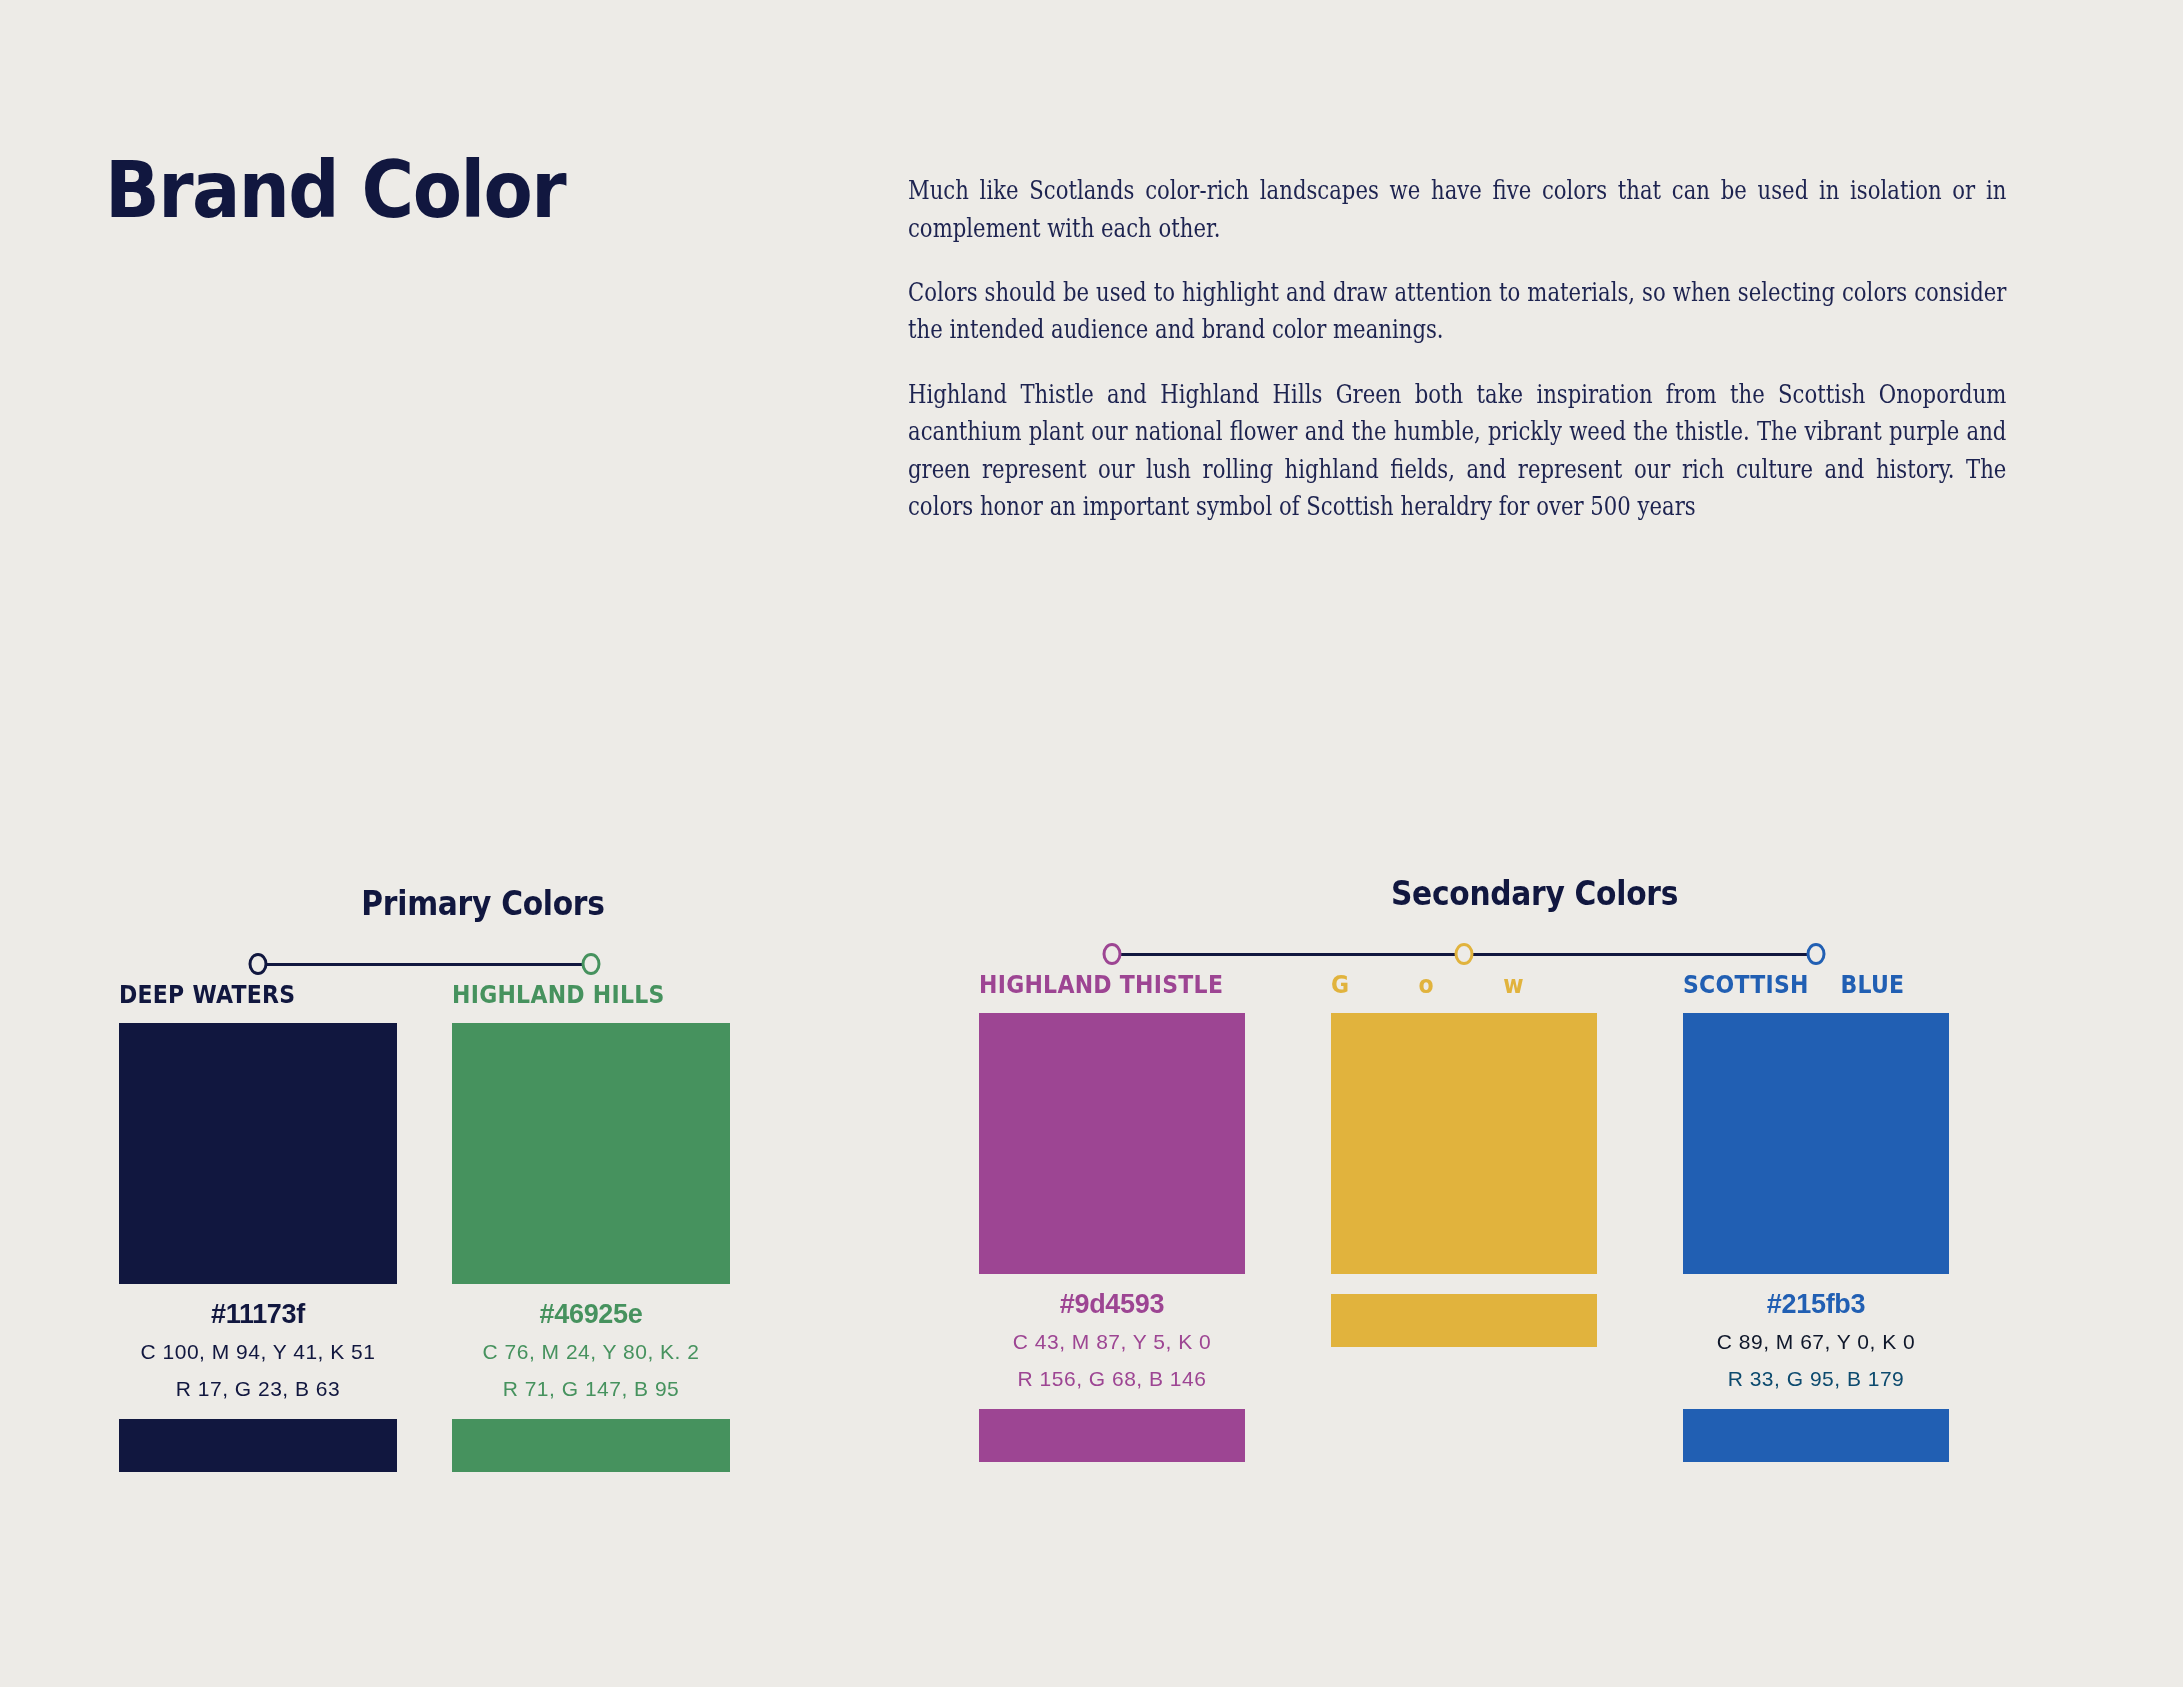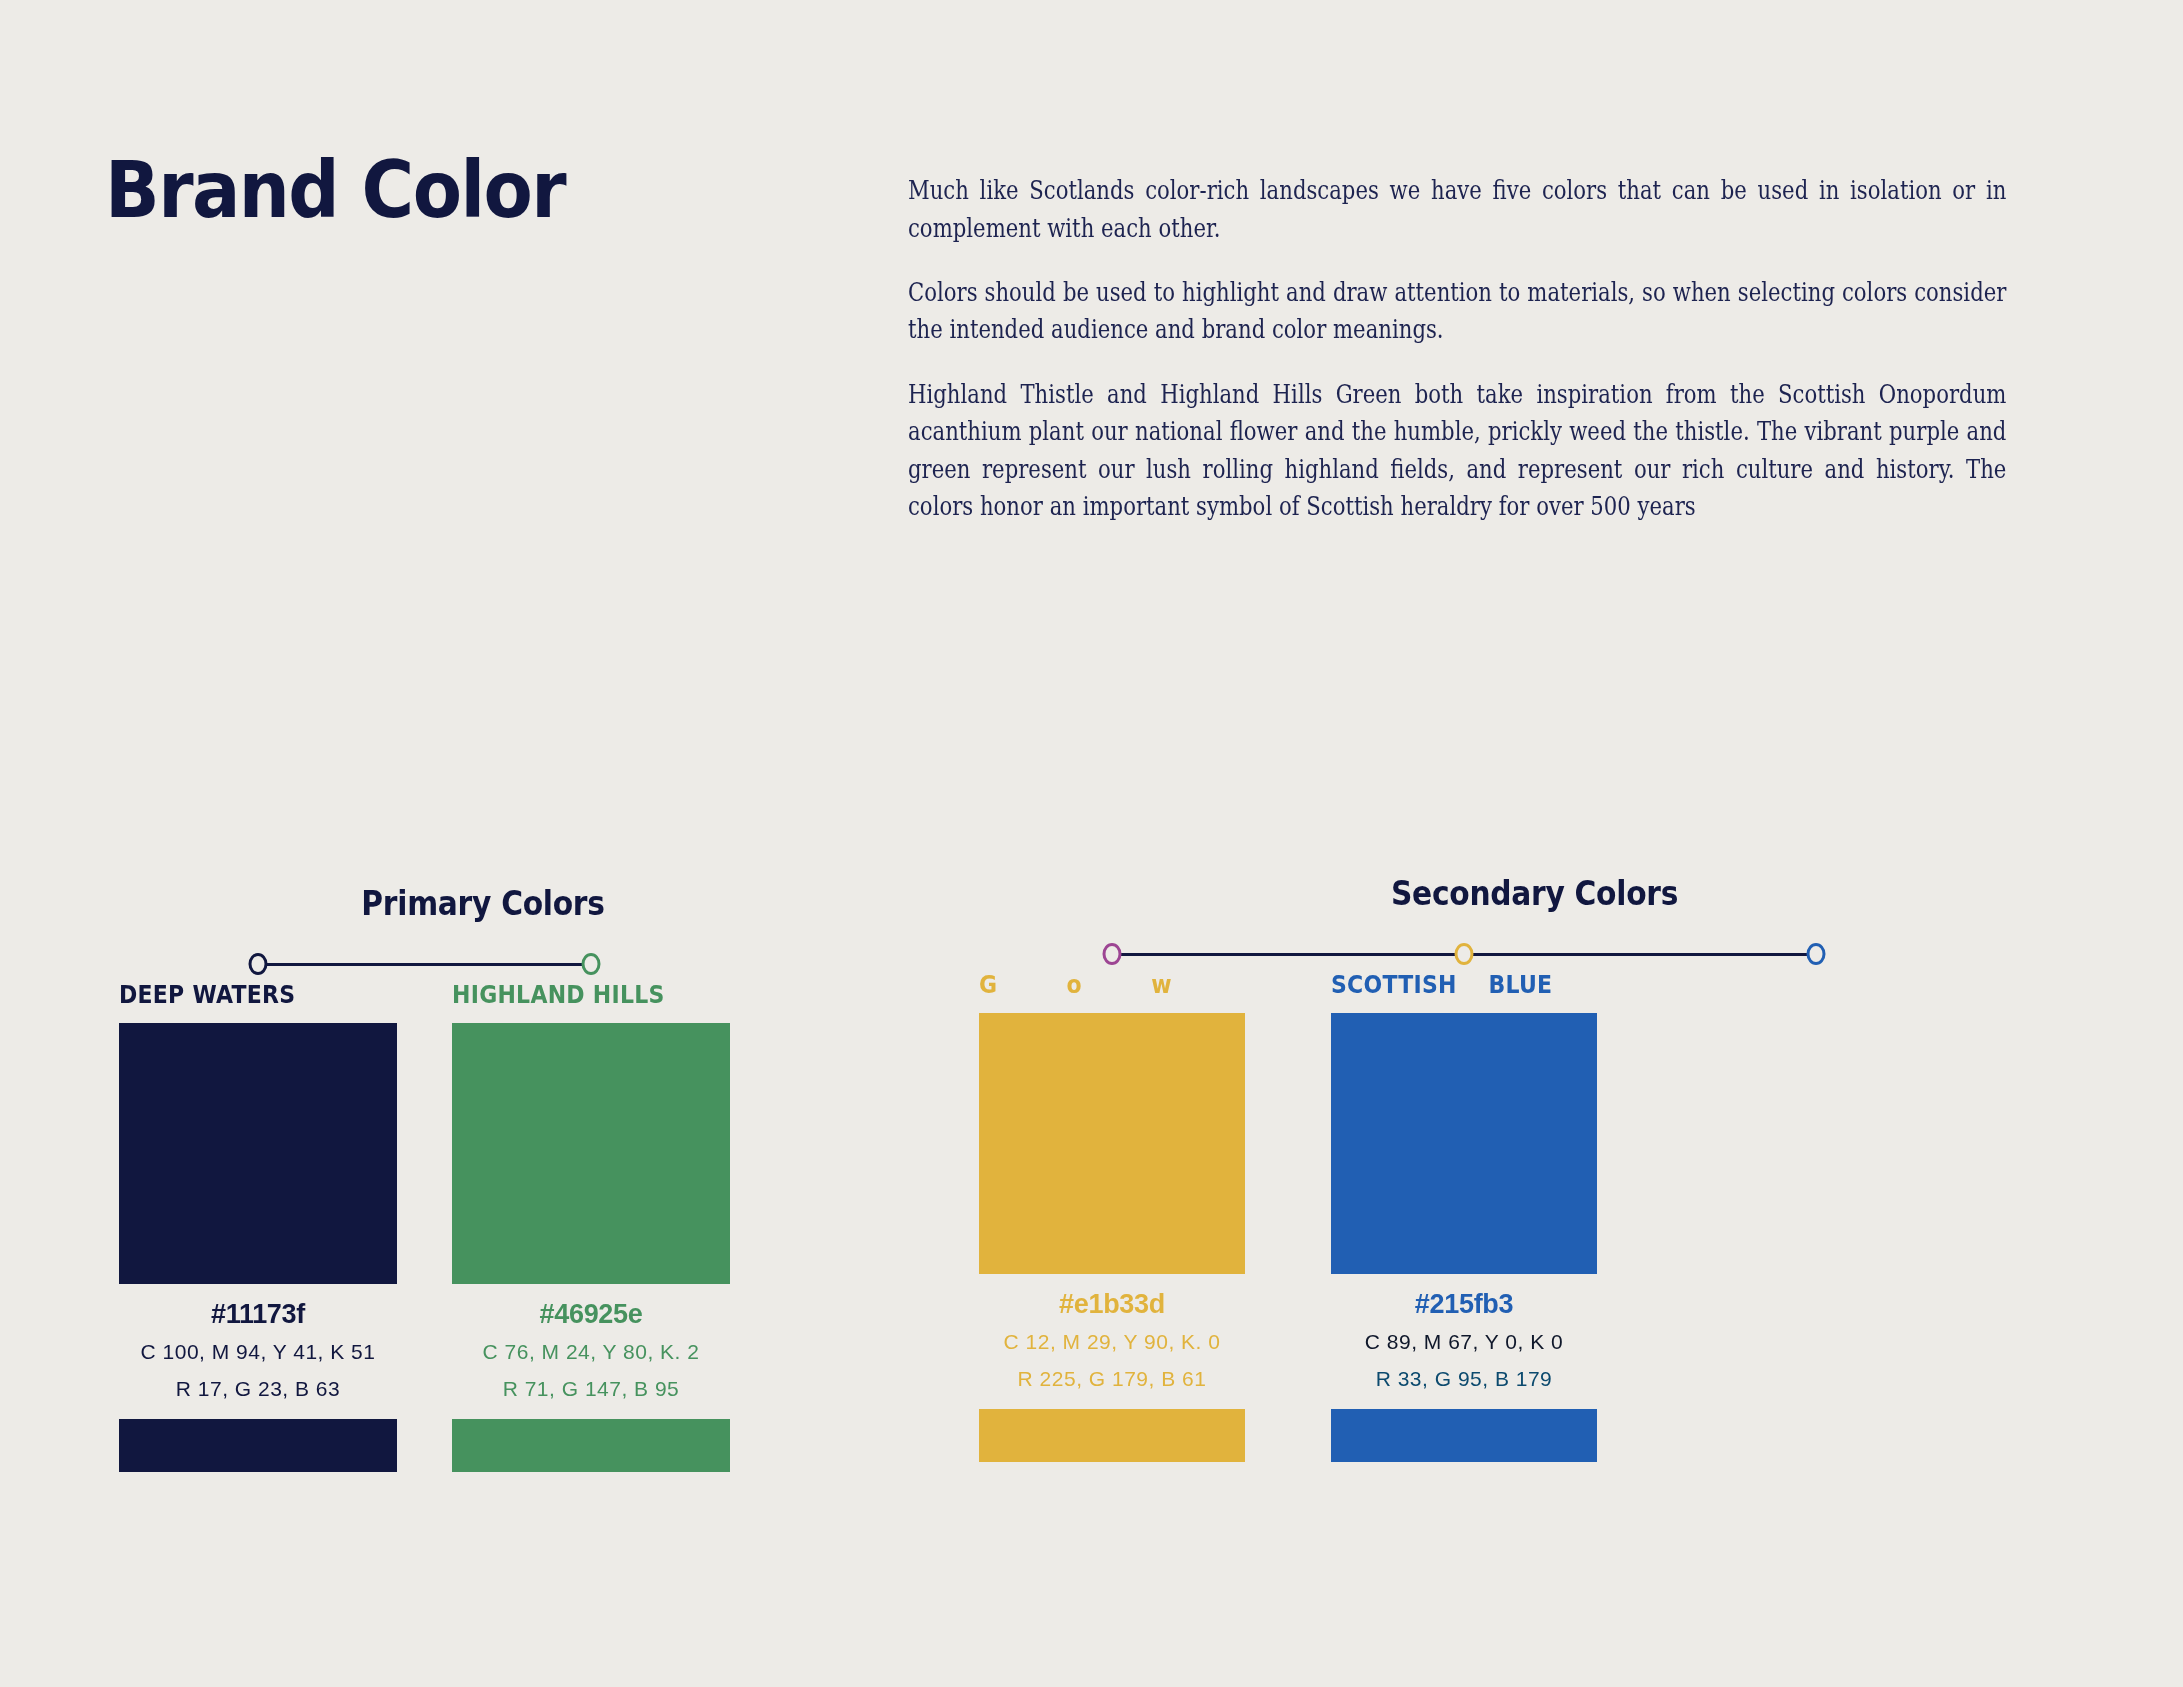--- a/index.html
+++ b/index.html
@@ -222,29 +222,34 @@
 
   <div class="rail">
     <div class="rail-line" id="s-rail-line" style="left: 133px; width: 704px; background: rgb(17, 23, 63);"></div>
     <div class="rail-node" id="s-node-0" style="left: 133px; border-color: rgb(157, 69, 147);"></div>
     <div class="rail-node" id="s-node-1" style="left: 485px; border-color: rgb(225, 179, 61);"></div>
     <div class="rail-node" id="s-node-2" style="left: 837px; border-color: rgb(33, 95, 179);"></div>
   </div>
 
   <div class="swatch-row">
 
+    <div class="swatch-col">
+      <div class="swatch-name" id="s0-name" style="color: rgb(157, 69, 147);">HIGHLAND THISTLE</div>
+      <div class="swatch-main" id="s0-main" style="background: rgb(157, 69, 147);"></div>
+      <div class="swatch-meta">
+        <span class="swatch-hex" id="s0-hex" style="color: rgb(157, 69, 147);">#9d4593</span>
+        <span class="swatch-cmyk" id="s0-cmyk" style="color: rgb(157, 69, 147);">C 43, M  87, Y 5, K  0</span>
+        <span class="swatch-rgb" id="s0-rgb" style="color: rgb(157, 69, 147);">R  156, G  68, B  146</span>
+      </div>
+      <div class="swatch-strip" id="s0-strip" style="background: rgb(157, 69, 147);"></div>
+    </div>
 
     <div class="swatch-col">
       <div class="swatch-name spaced-gold" id="s1-name" style="color: rgb(225, 179, 61);"><span>G</span><span class="gap-md"></span><span>o</span><span class="gap-md"></span><span>w</span></div>
       <div class="swatch-main" id="s1-main" style="background: rgb(225, 179, 61);"></div>
-      <div class="swatch-meta">
-        <span class="swatch-hex" id="s1-hex" style="color: rgb(225, 179, 61);">#e1b33d</span>
-        <span class="swatch-cmyk" id="s1-cmyk" style="color: rgb(225, 179, 61);">C  12, M  29, Y  90, K.  0</span>
-        <span class="swatch-rgb" id="s1-rgb" style="color: rgb(225, 179, 61);">R  225, G  179, B  61</span>
-      </div>
       <div class="swatch-strip" id="s1-strip" style="background: rgb(225, 179, 61);"></div>
     </div>
 
     <div class="swatch-col">
       <div class="swatch-name" id="s2-name" style="color: rgb(33, 95, 179);"><span>SCOTTISH</span><span class="gap-sm"></span><span>BLUE</span></div>
       <div class="swatch-main" id="s2-main" style="background: rgb(33, 95, 179);"></div>
       <div class="swatch-meta">
         <span class="swatch-hex" id="s2-hex" style="color: rgb(33, 95, 179);">#215fb3</span>
         <span class="swatch-cmyk" id="s2-cmyk" style="color: #0f172a;">C  89, M  67, Y  0, K  0</span>
         <span class="swatch-rgb" id="s2-rgb" style="color: #0c4a6e;">R  33, G  95, B  179</span>

